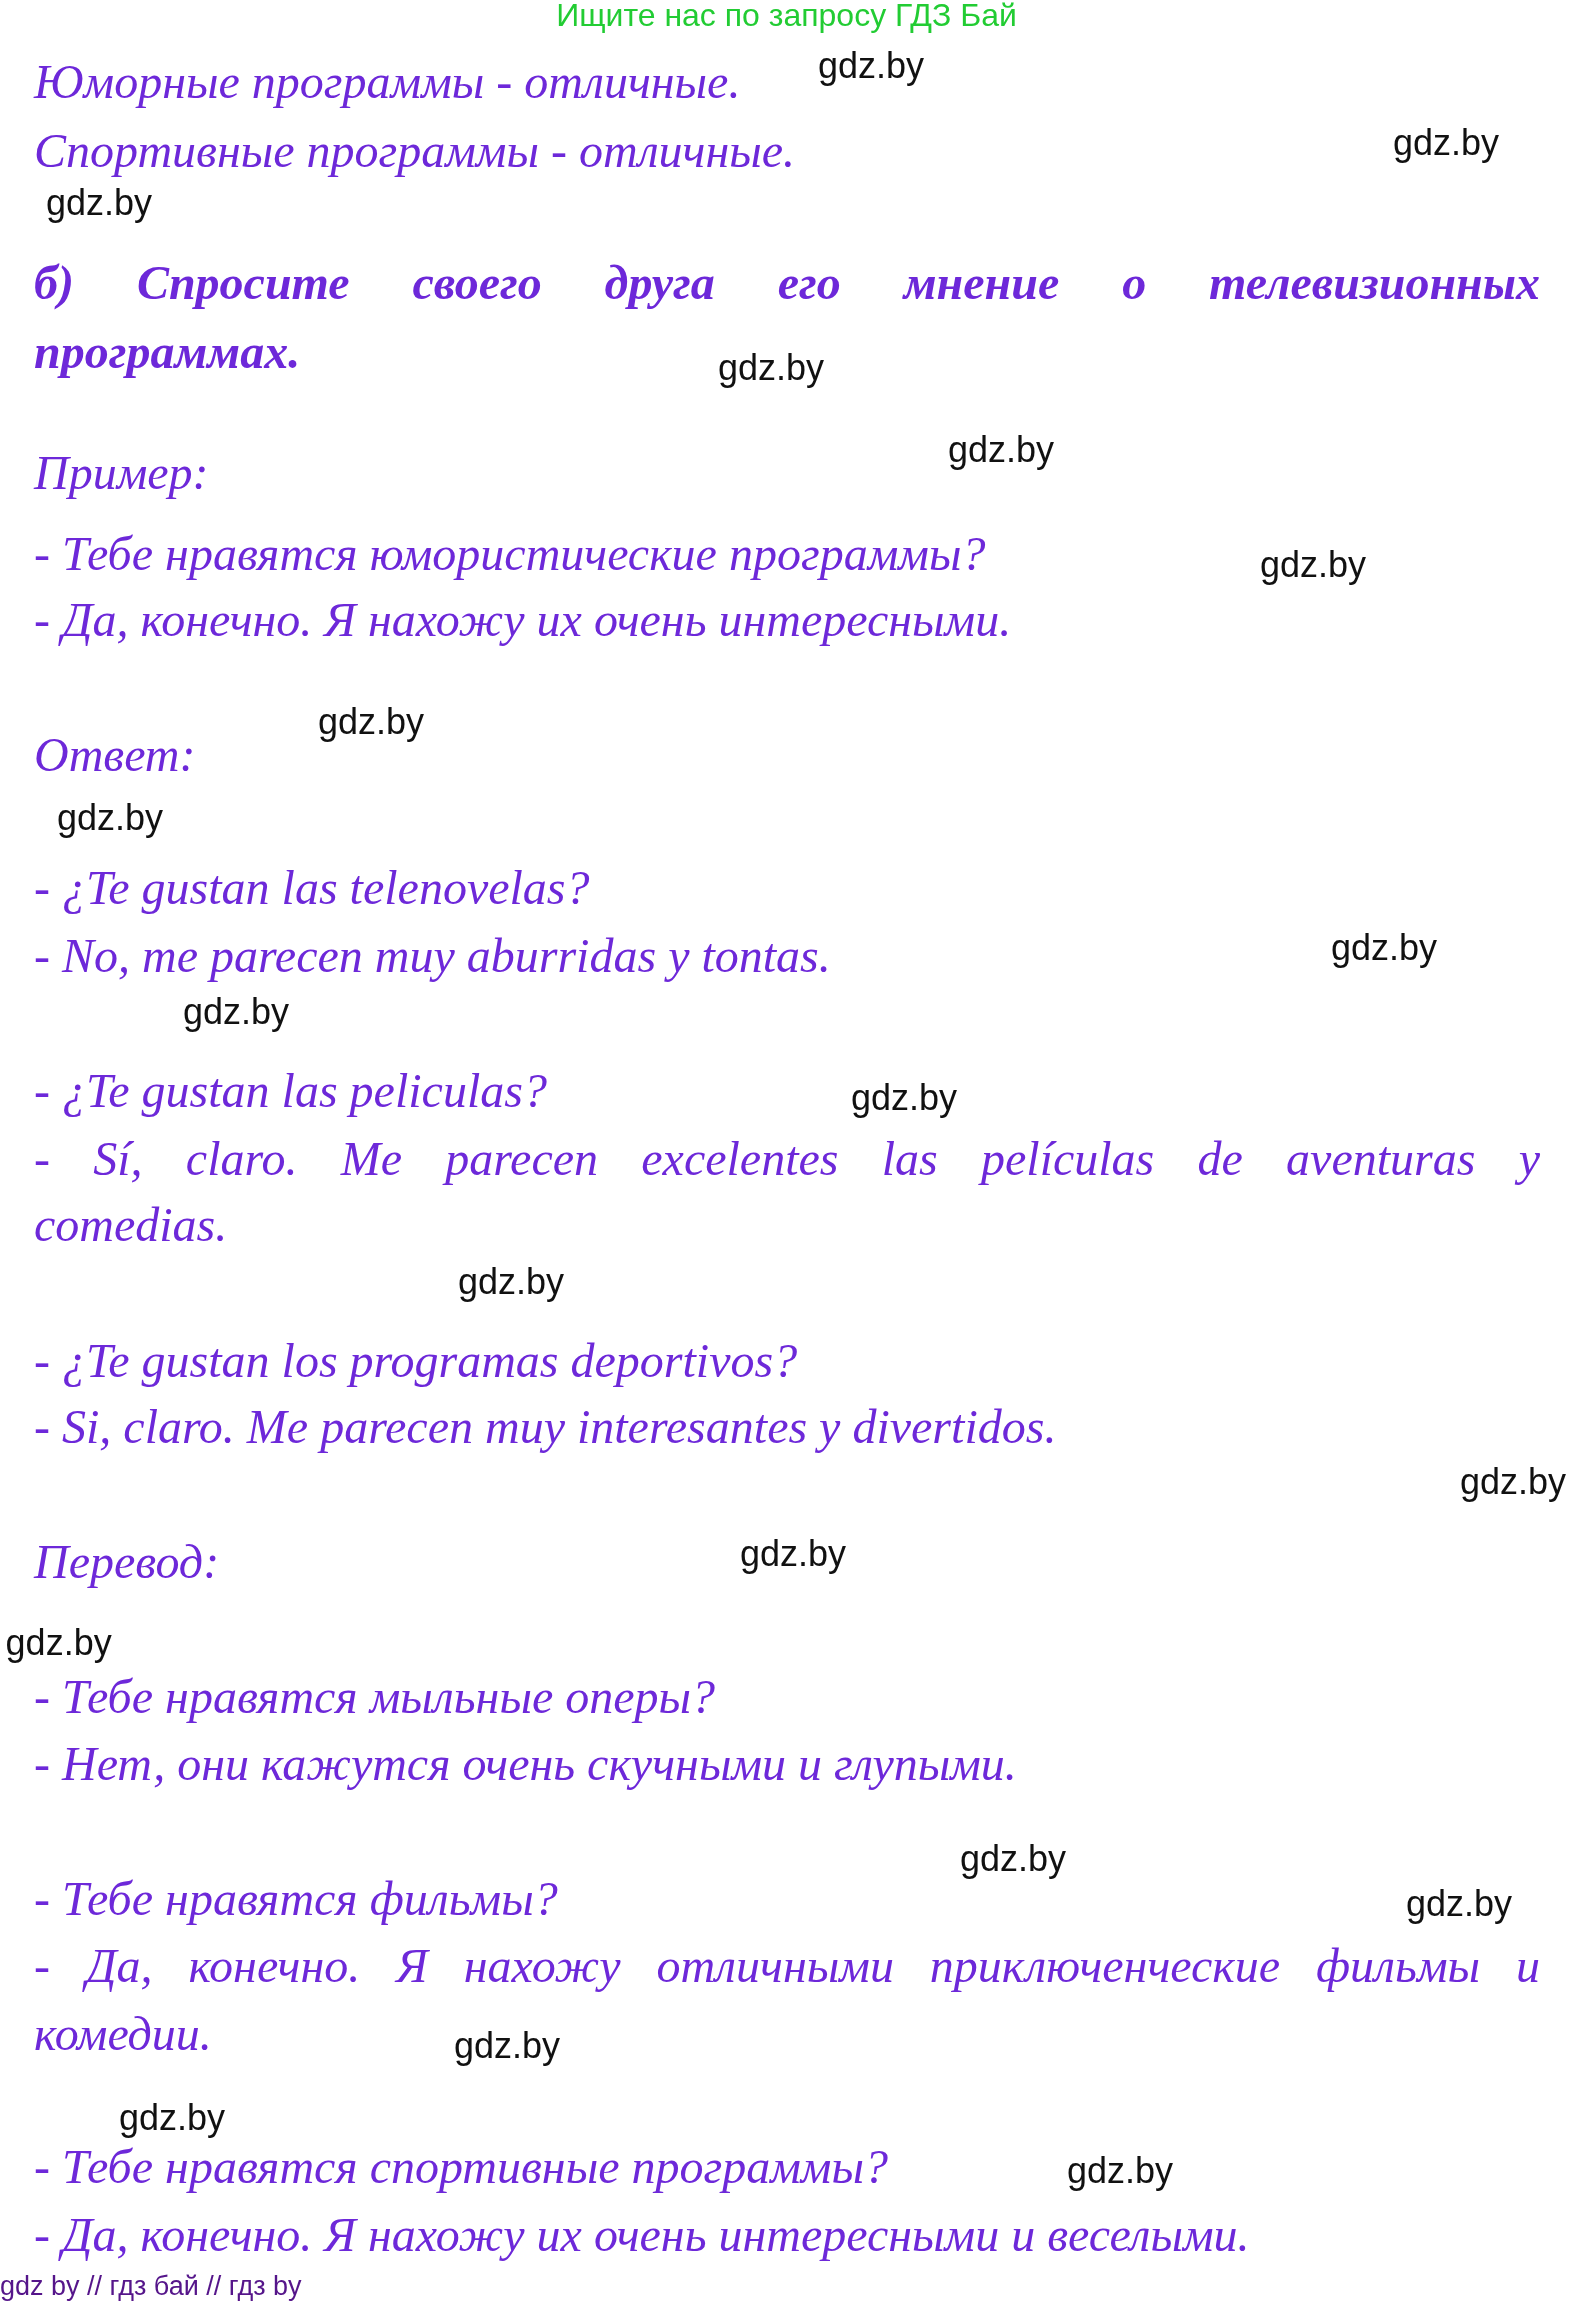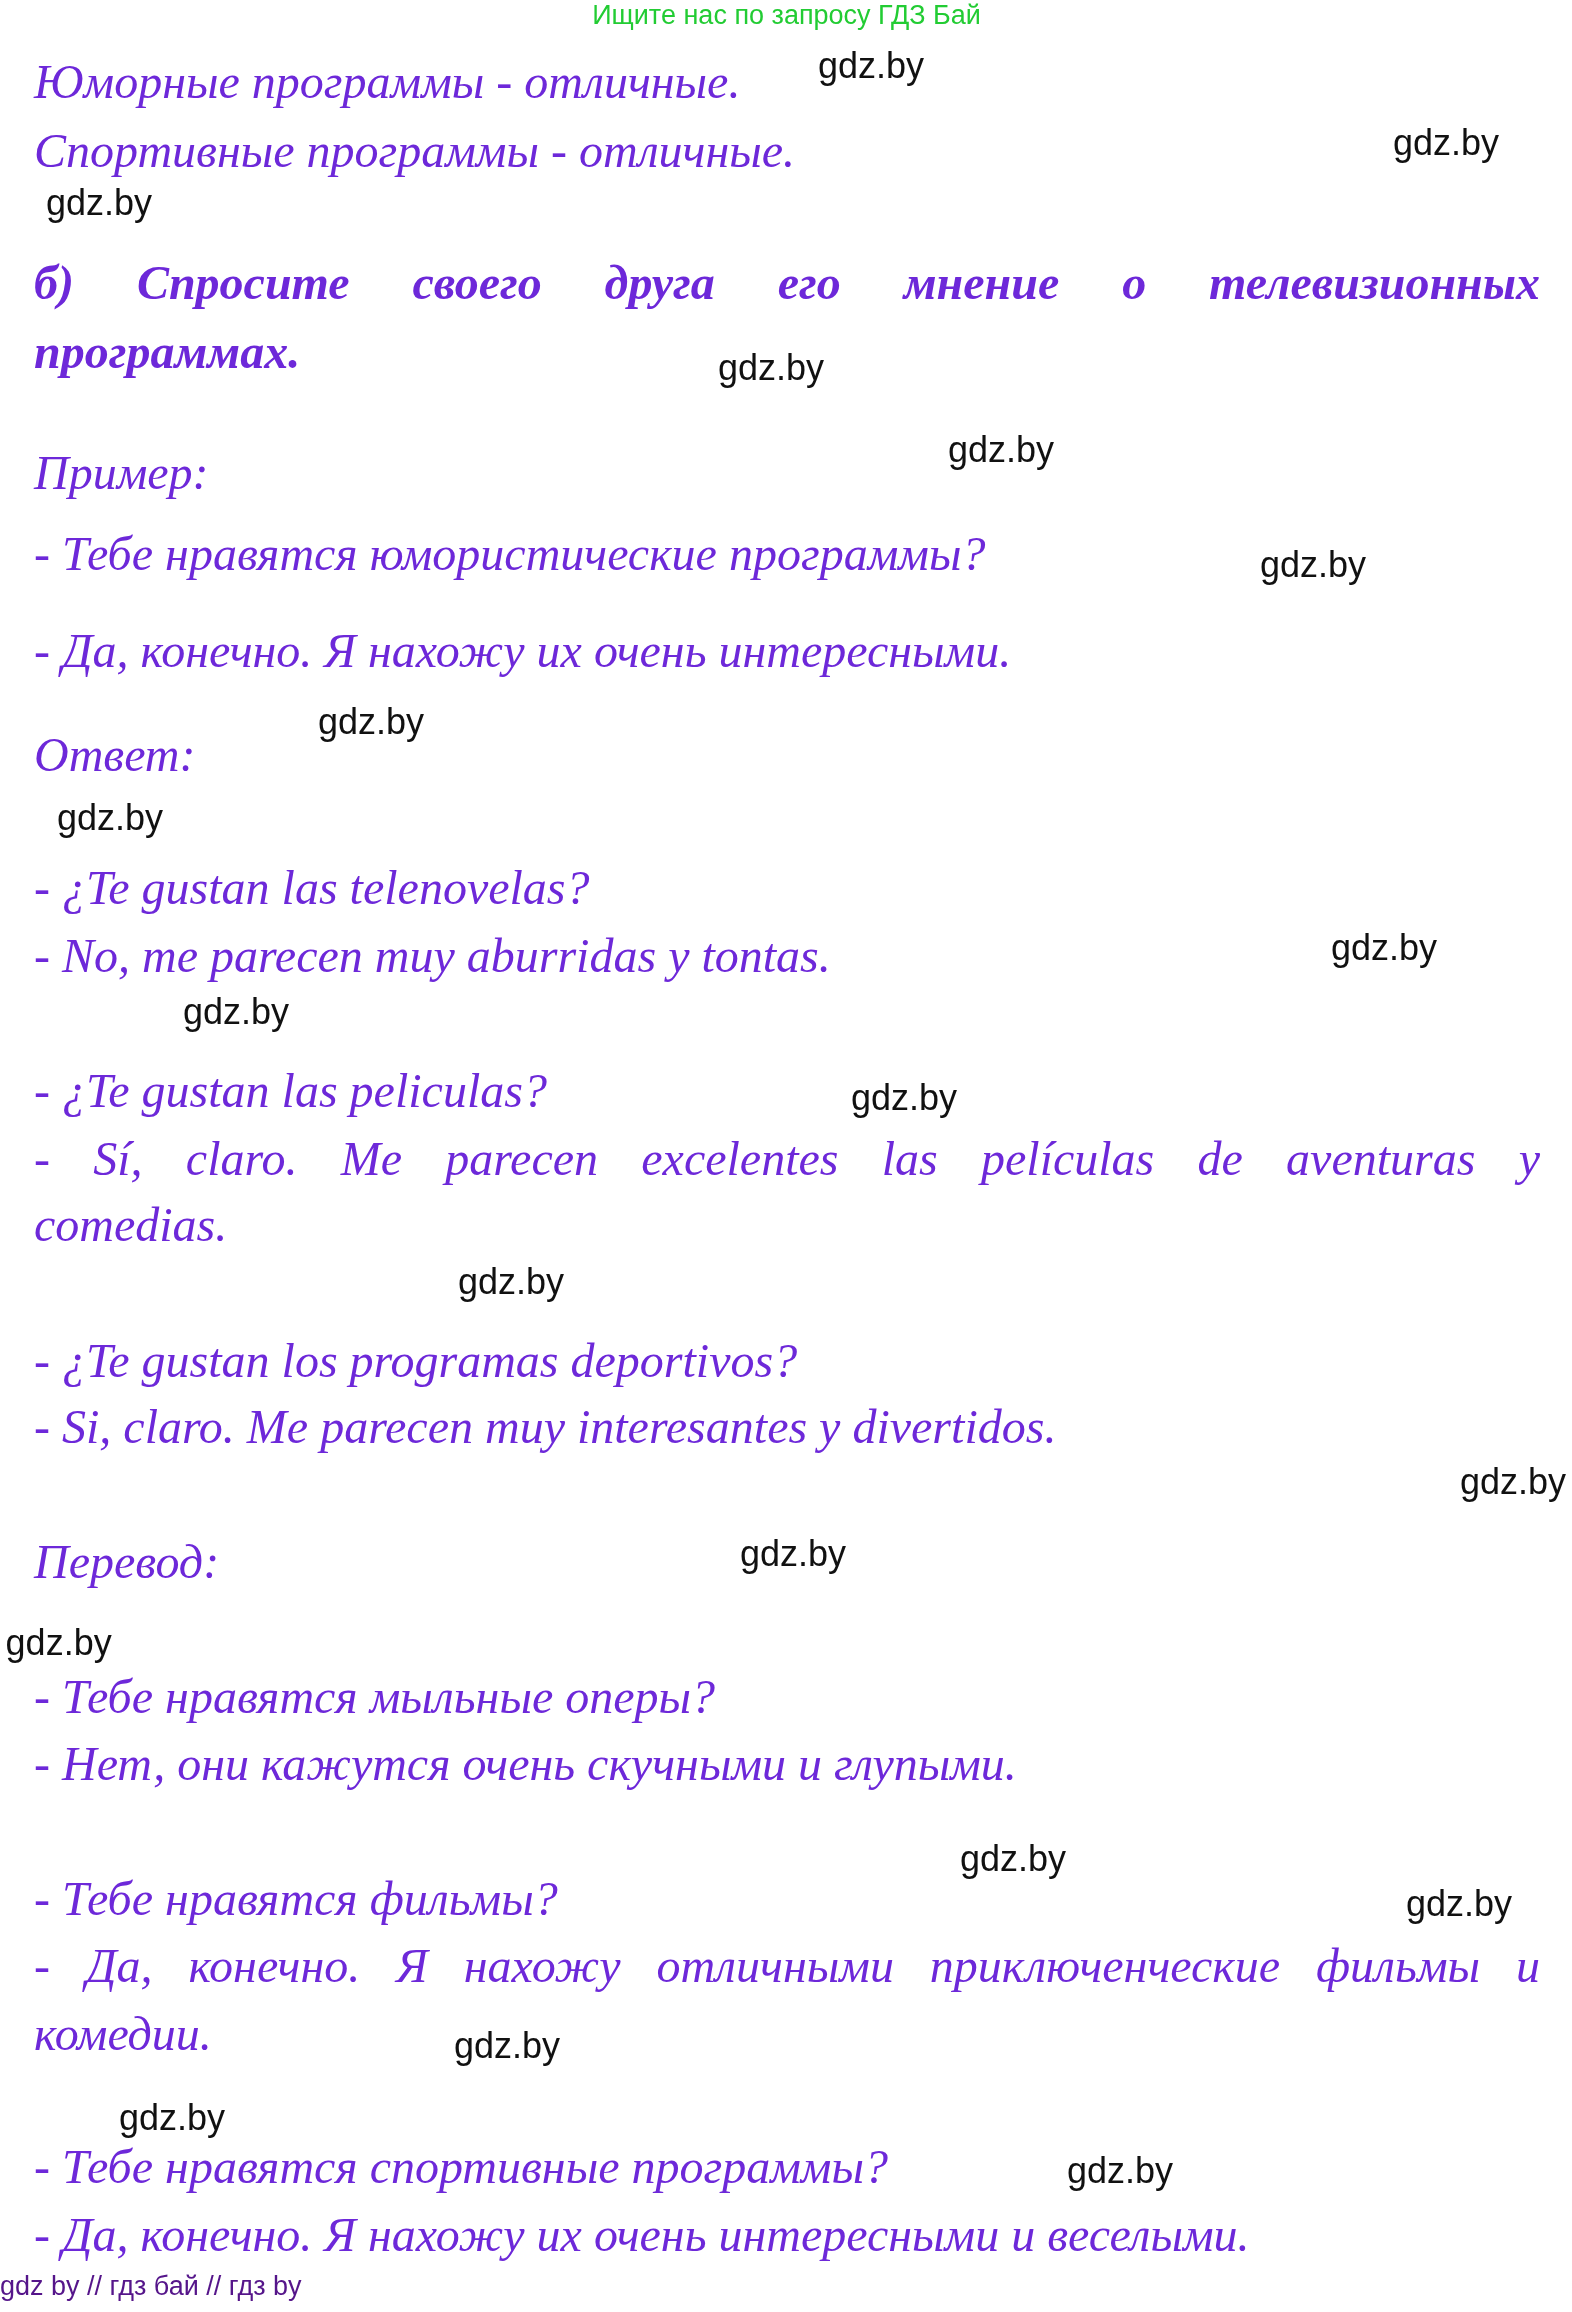--- a/index.html
+++ b/index.html
@@ -1,37 +1,37 @@
 <!DOCTYPE html>
 <html style="font-size:15px"><head>
 <meta charset="utf-8">
 <style>
   html, body { margin:0; padding:0; background:#ffffff; }
   body { width:1573px; height:2313px; position:relative; overflow:hidden; }
   .t { position:absolute; left:34px; font-family:"Liberation Serif", serif; font-size:48px; color:#6d28d9; white-space:nowrap; line-height:1;font-style:italic; }
   .j { white-space:normal; width:1506px; text-align:justify; text-align-last:justify; }
   .b { font-weight:bold; }
   .wm { position:absolute; font-family:"Liberation Sans", sans-serif; font-size:36px; color:#111; line-height:1; }
-  .banner { position:absolute; top:0; left:0; width:1573px; text-align:center; font-family:"Liberation Sans", sans-serif; font-size:27px; color:#22cc33; line-height:30px; }
+  .banner { position:absolute; top:0; left:0; width:1573px; text-align:center; font-family:"Liberation Sans", sans-serif; font-size:32px; color:#22cc33; line-height:30px; }
   .footer { position:absolute; top:2271px; left:0; width:1573px; text-align:left; font-family:"Liberation Sans", sans-serif; font-size:27px; color:#55158a; line-height:30px; }
 </style>
 </head>
 <body>
 
 <div class="banner">Ищите нас по запросу ГДЗ Бай</div>
 
 <div class="t" style="top:58px">Юморные программы - отличные.</div>
 <div class="t" style="top:127px">Спортивные программы - отличные.</div>
 
 <div class="t b j" style="top:259px">б) Спросите своего друга его мнение о телевизионных</div>
 <div class="t b" style="top:328px">программах.</div>
 
 <div class="t" style="top:449px">Пример:</div>
 <div class="t" style="top:530px">- Тебе нравятся юмористические программы?</div>
-<div class="t" style="top:627px">- Да, конечно. Я нахожу их очень интересными.</div>
+<div class="t" style="top:596px">- Да, конечно. Я нахожу их очень интересными.</div>
 
 <div class="t" style="top:731px">Ответ:</div>
 <div class="t" style="top:864px">- ¿Te gustan las telenovelas?</div>
 <div class="t" style="top:932px">- No, me parecen muy aburridas y tontas.</div>
 <div class="t" style="top:1067px">- ¿Te gustan las peliculas?</div>
 <div class="t j" style="top:1135px">- Sí, claro. Me parecen excelentes las películas de aventuras y</div>
 <div class="t" style="top:1201px">comedias.</div>
 <div class="t" style="top:1337px">- ¿Te gustan los programas deportivos?</div>
 <div class="t" style="top:1403px">- Si, claro. Me parecen muy interesantes y divertidos.</div>
 

